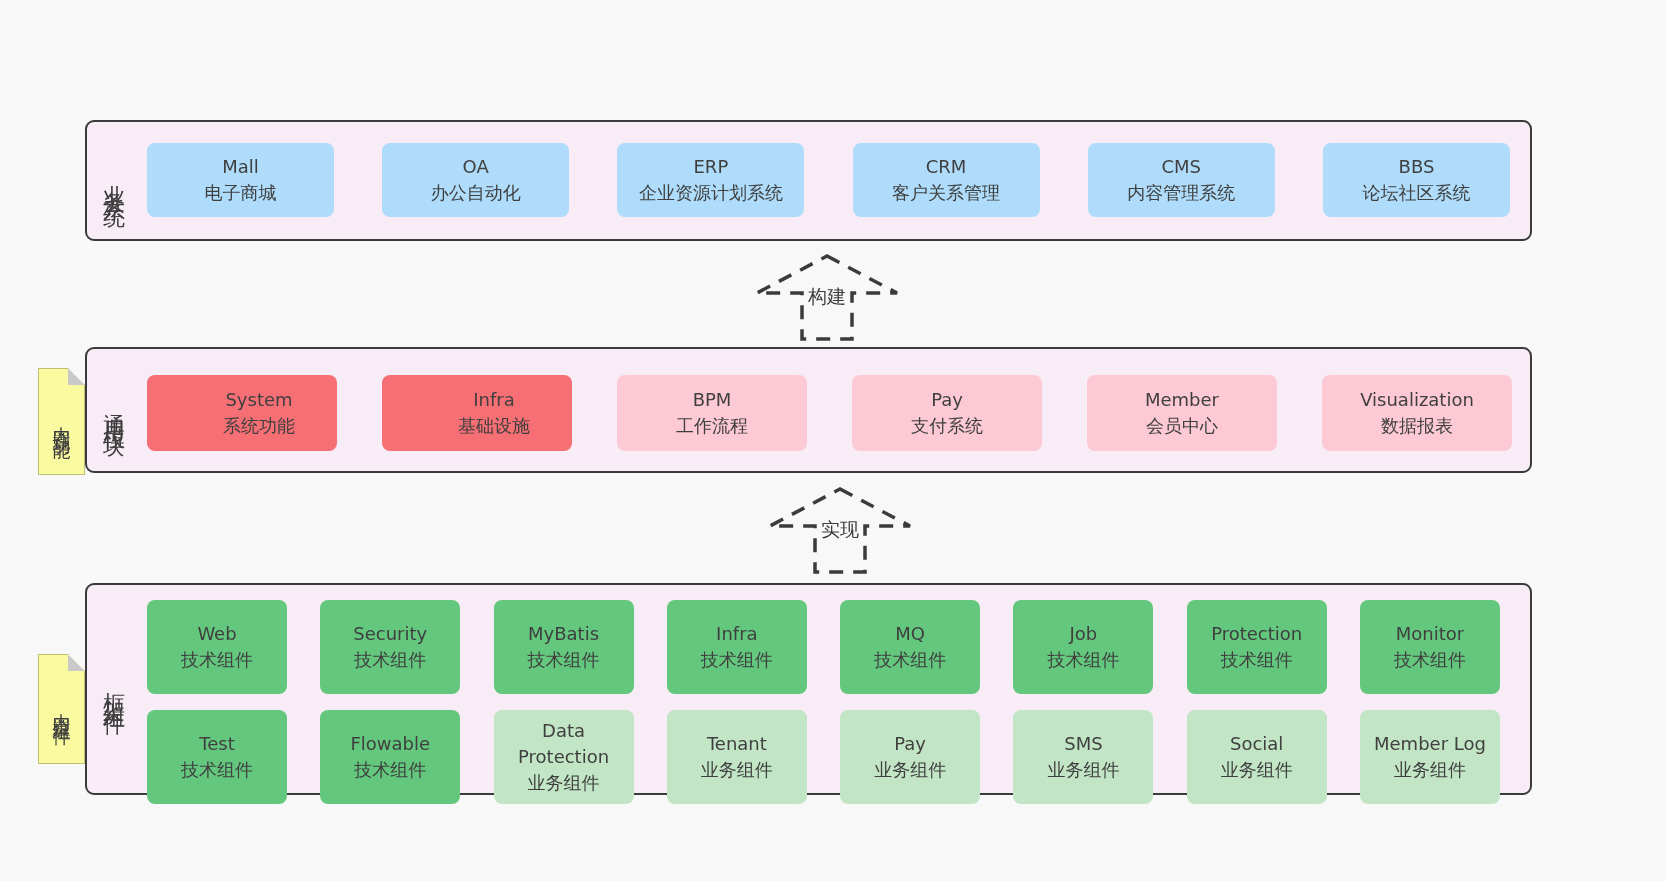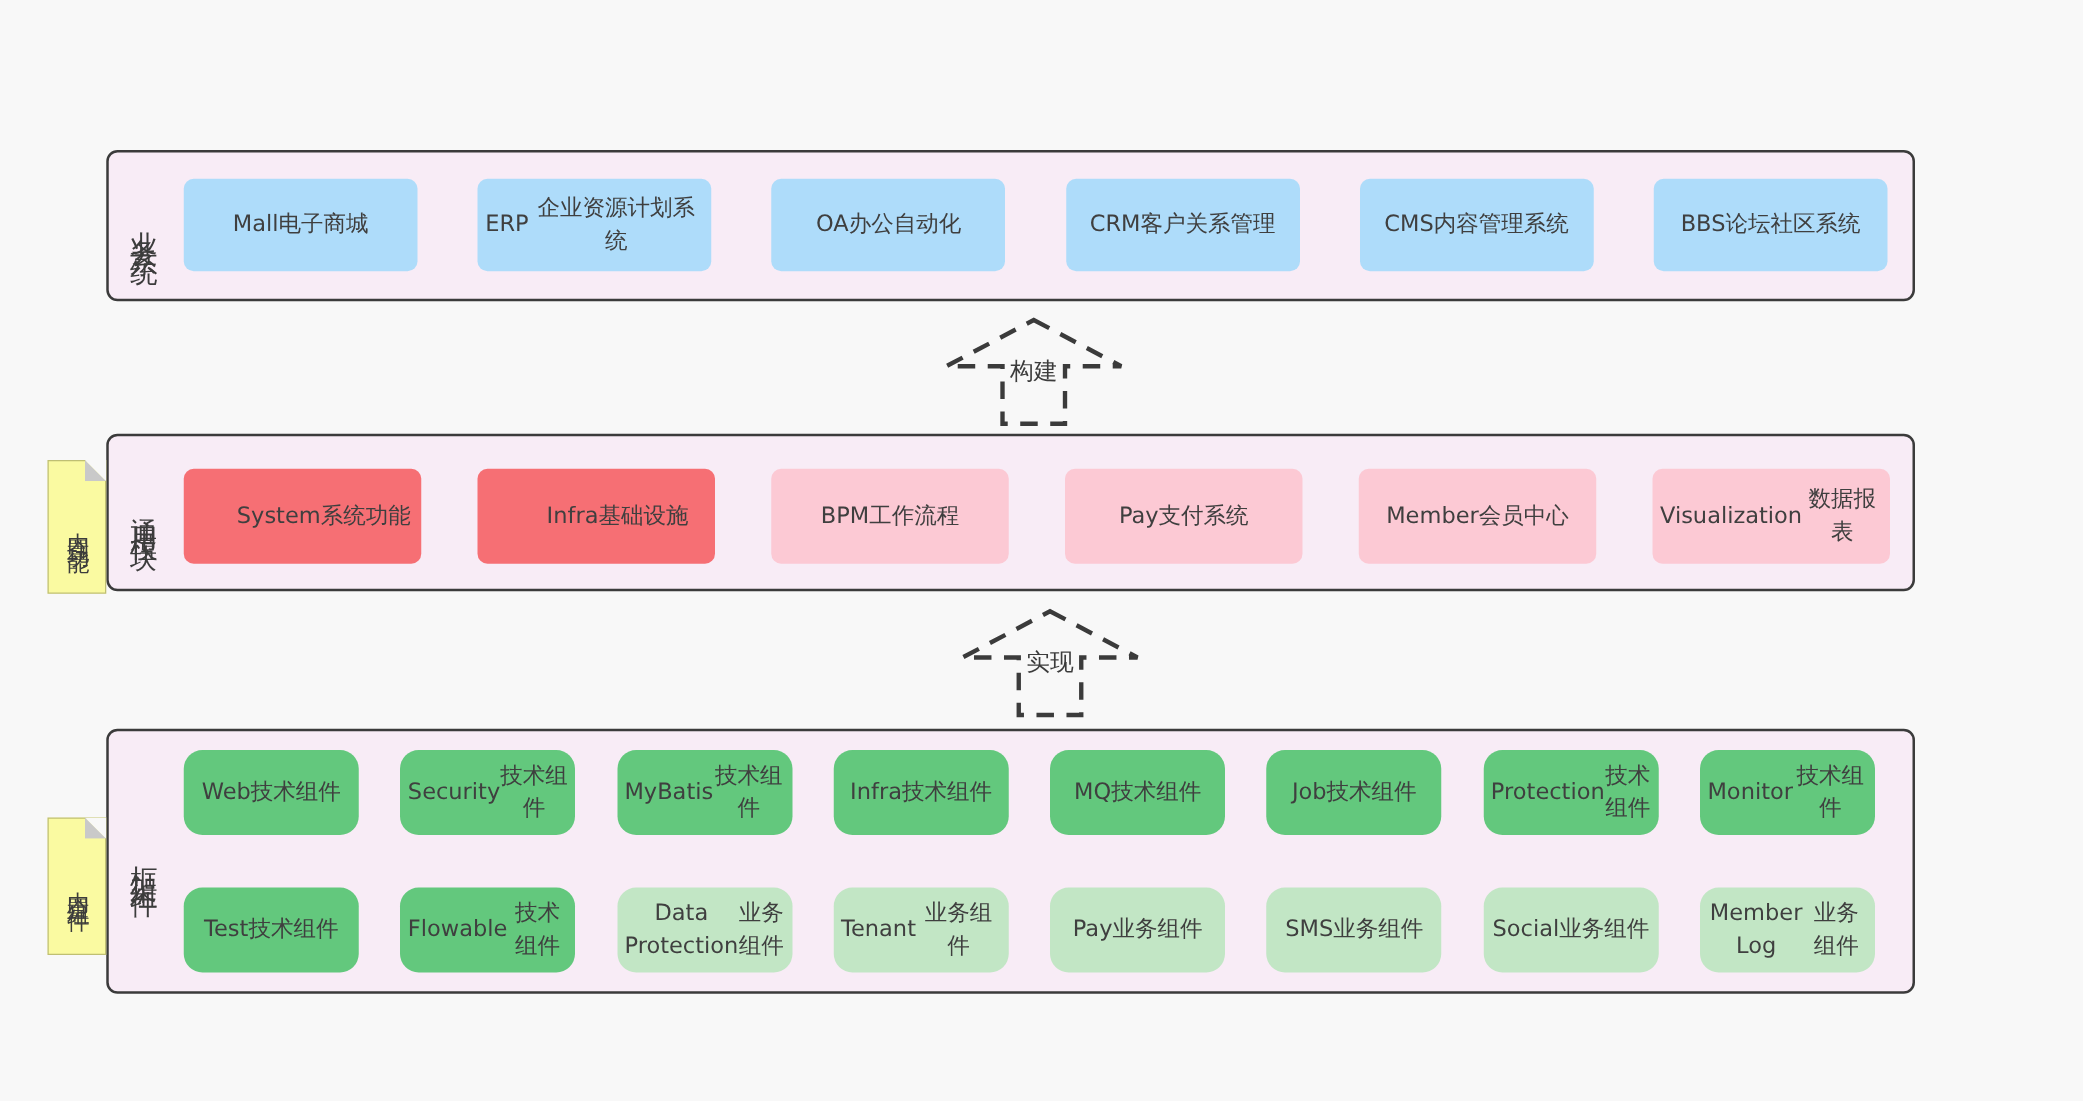--- a/index.html
+++ b/index.html
@@ -23,28 +23,28 @@
     font-size:22px;letter-spacing:7px;color:#3c3c3c;white-space:nowrap;
   }
   .row{
     position:absolute;left:60px;display:flex;justify-content:space-between;
   }
   .row-p1{top:21px;right:20px;}
   .row-p2{top:26px;right:18px;}
   .row-p3a{top:15px;right:30px;}
   .row-p3b{top:113px;right:30px;margin-top:12px;}
   .box{
-    border-radius:8px;display:flex;flex-direction:row;
+    border-radius:8px;display:flex;flex-direction:column;
     align-items:center;justify-content:center;text-align:center;
     font-size:18px;line-height:26px;color:#3f3f3f;padding:2px 6px;
     box-sizing:border-box;
   }
   .row-p1 .box{width:187px;height:74px;}
   .row-p2 .box{width:190px;height:76px;}
-  .row-p3a .box,.row-p3b .box{width:140px;height:68px;border-radius:15px;}
+  .row-p3a .box,.row-p3b .box{width:140px;height:94px;}
   .blue{background:#aedcfa;}
   .red{background:#f66f74;padding-left:40px;}
   .pink{background:#fcc9d4;}
   .green{background:#63c87d;}
   .lightgreen{background:#c2e6c5;}
   .sticky{
     position:absolute;left:38px;width:47px;
     background:#fafaa1;border:1px solid rgba(120,120,60,.45);
     box-sizing:border-box;z-index:2;
   }
@@ -80,26 +80,26 @@
 <div>
 
   <section class="panel panel-1">
     <div class="panel-label">业务系统</div>
     <div class="row row-p1">
         <div class="box blue">
           <div class="box-name">Mall</div>
           <div class="box-sub">电子商城</div>
         </div>
         <div class="box blue">
+          <div class="box-name">OA</div>
+          <div class="box-sub">办公自动化</div>
+        </div>
+        <div class="box blue">
           <div class="box-name">ERP</div>
           <div class="box-sub">企业资源计划系统</div>
-        </div>
-        <div class="box blue">
-          <div class="box-name">OA</div>
-          <div class="box-sub">办公自动化</div>
         </div>
         <div class="box blue">
           <div class="box-name">CRM</div>
           <div class="box-sub">客户关系管理</div>
         </div>
         <div class="box blue">
           <div class="box-name">CMS</div>
           <div class="box-sub">内容管理系统</div>
         </div>
         <div class="box blue">

